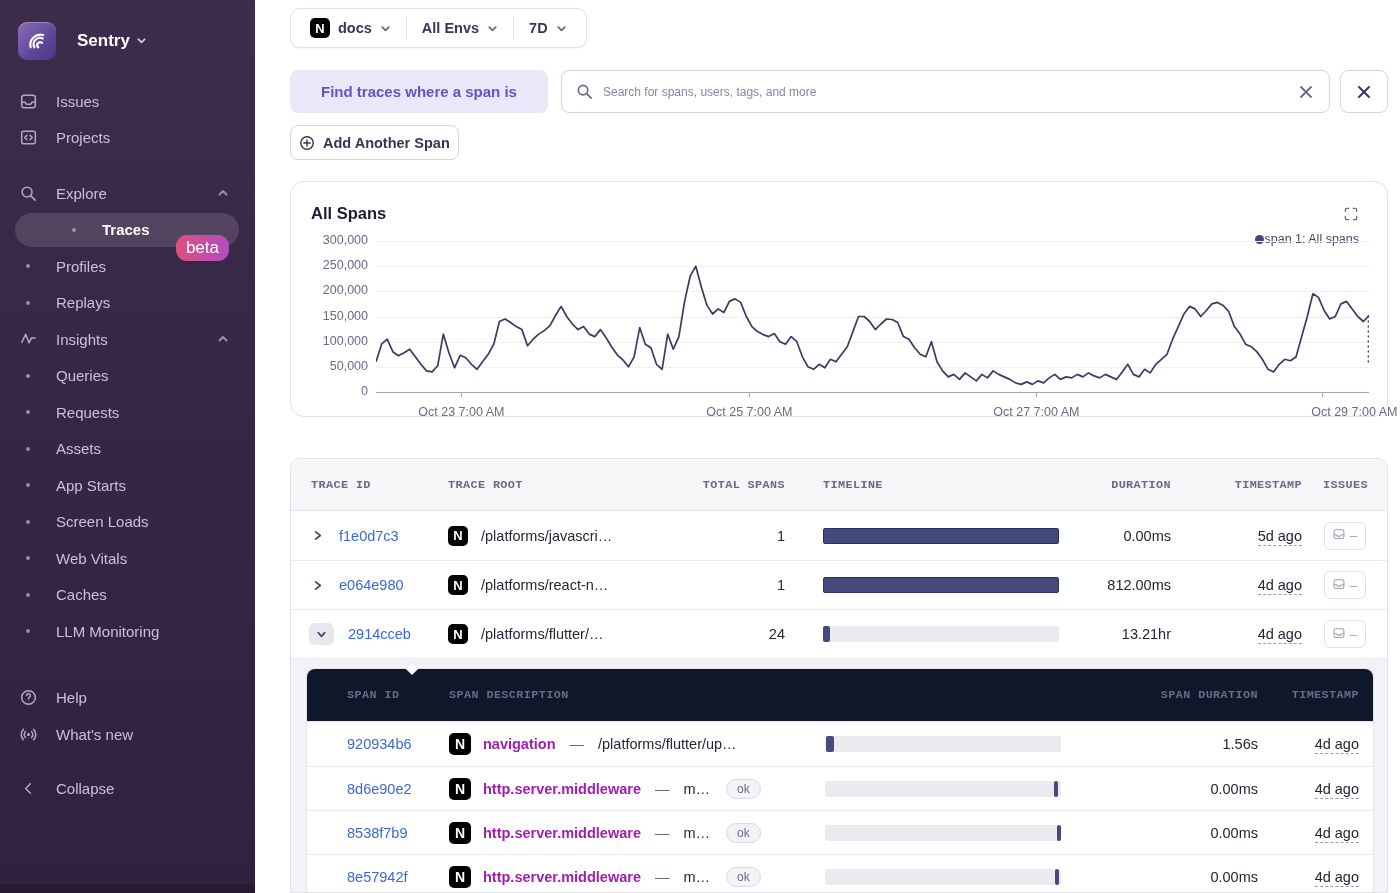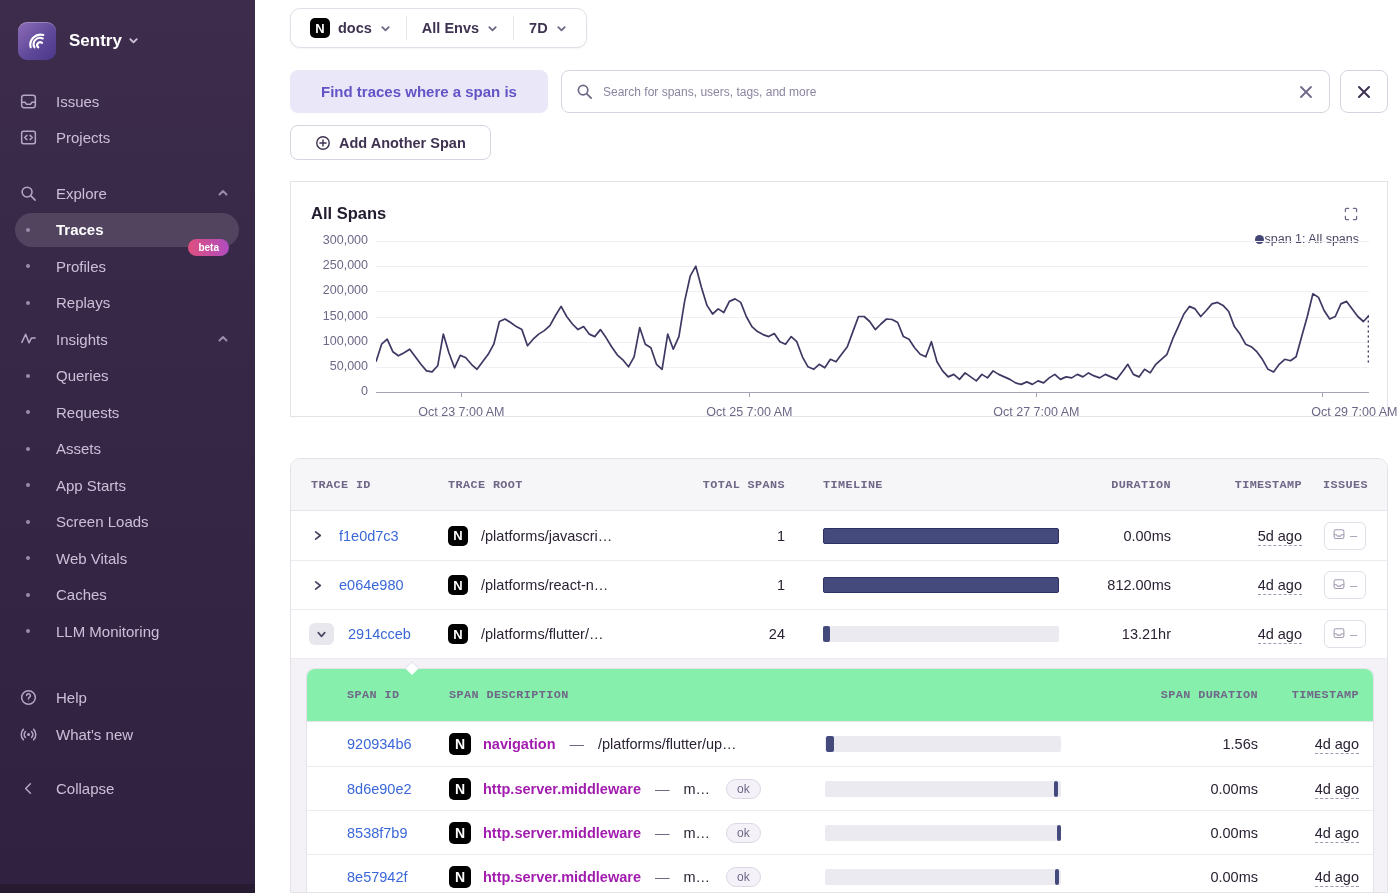--- a/index.html
+++ b/index.html
@@ -2,45 +2,45 @@
 <html><head>
 <meta charset="utf-8">
 <style>
   * { margin:0; padding:0; box-sizing:border-box; }
   html,body { width:1400px; height:893px; overflow:hidden; background:#fff;
     font-family:"Liberation Sans", sans-serif; color:#2b2233; }
 
   
   .sidebar { position:absolute; left:0; top:0; width:255px; height:893px;
     background:linear-gradient(180deg,#3d2c4c 0%, #352645 55%, #312140 100%); }
-  .logo-row { position:absolute; left:18px; top:22px; display:flex; align-items:center; gap:13px; }
+  .logo-row { position:absolute; left:18px; top:22px; display:flex; align-items:center; gap:21px; }
   .logo-box { width:38px; height:38px; border-radius:9px;
     background:linear-gradient(135deg,#8d6cb8 0%, #5d4798 60%, #4a3687 100%);
     display:flex; align-items:center; justify-content:center;
     box-shadow:inset 0 1px 0 rgba(255,255,255,.25); }
   .logo-box svg { width:24px; height:24px; stroke:#fff; fill:none; stroke-width:1.7; stroke-linecap:round; }
   .brand { color:#fff; font-size:17px; font-weight:700; display:flex; align-items:center; gap:6px; }
   .brand svg { width:11px; height:11px; stroke:#cfc4da; fill:none; stroke-width:2; stroke-linecap:round; stroke-linejoin:round; }
 
   .nav { position:absolute; left:0; top:83px; width:255px; display:flex; flex-direction:column; }
   .nav-item { height:36.5px; display:flex; align-items:center; color:#cbc0d8;
     font-size:15px; cursor:pointer; }
   .nav-item .ic { width:56px; display:flex; justify-content:center; }
   .nav-item .ic svg { width:19px; height:19px; stroke:#b4a7c4; fill:none; stroke-width:1.6; stroke-linecap:round; stroke-linejoin:round; }
   .nav-item .bullet { width:56px; display:flex; justify-content:center; }
   .nav-item .bullet::after { content:""; width:4px; height:4px; border-radius:50%; background:#9a8cab; }
   .nav-item .lbl { flex:1; }
   .nav-item .chev { margin-right:26px; }
   .nav-item .chev svg { width:12px; height:12px; stroke:#9a8cab; fill:none; stroke-width:2; stroke-linecap:round; stroke-linejoin:round; }
-  .nav-item.selected { position:relative; }
+  .nav-item.selected { position:relative;padding-left:46px; }
   .nav-item.selected::before { content:""; position:absolute; left:15px; right:16px; top:1px; bottom:1px;
     background:rgba(255,255,255,.13); border-radius:20px; }
   .nav-item.selected > * { position:relative; }
   .nav-item.selected .lbl { color:#fff; font-weight:700; }
-  .beta { margin-right:26px; font-size:10px; font-weight:700; color:#fff;
+  .beta { margin-right:26px; font-size:17px; font-weight:400; color:#fff;
     background:linear-gradient(90deg,#df4f7e,#b04cc0); padding:3px 10px; border-radius:11px;margin-top:36px; }
   .nav-spacer.sm { height:19px; } .nav-spacer.md { height:30px; } .nav-spacer.xs { height:18px; }
   .sidebar-footer { position:absolute; left:0; bottom:0; width:255px; height:9px; background:#271b31; }
 
   
   .selector { position:absolute; left:290px; top:8px; height:40px; display:flex; align-items:center;
     border:1px solid #e2dee8; border-radius:10px; background:#fff; padding:0 4px;
     box-shadow:0 1px 2px rgba(43,34,51,.05); }
   .seg { display:flex; align-items:center; gap:8px; padding:0 15px; height:24px;
     font-size:14.5px; font-weight:700; color:#3f3351; cursor:pointer; }
@@ -59,27 +59,27 @@
   .searchbox input { flex:1; border:none; outline:none; font-size:12px; color:#2b2233;
     font-family:"Liberation Sans", sans-serif; }
   .searchbox input::placeholder { color:#8b84a0; }
   .icon-x { width:18px; height:18px; stroke:#6f6787; fill:none; stroke-width:1.8; stroke-linecap:round; cursor:pointer; }
   .close-btn { position:absolute; left:1340px; top:70px; width:48px; height:43px;
     border:1px solid #d8d3df; border-radius:8px; background:#fff;
     display:flex; align-items:center; justify-content:center; cursor:pointer; }
   .close-btn svg { width:18px; height:18px; stroke:#3f3351; stroke-width:2; fill:none; stroke-linecap:round; }
 
   .add-btn { position:absolute; left:290px; top:125px; height:35px; border:1px solid #d8d3df;
-    border-radius:8px; background:#fff; display:flex; align-items:center; gap:8px; padding:0 24px;
+    border-radius:8px; background:#fff; display:flex; align-items:center; gap:8px; padding:0 8px;
     font-size:14.5px; font-weight:700; color:#3f3351; cursor:pointer;text-align:center; }
   .add-btn svg { width:16px; height:16px; stroke:#3f3351; fill:none; stroke-width:1.6; stroke-linecap:round; }
 
   
   .chart-panel { position:absolute; left:290px; top:181px; width:1098px; height:236px;
-    border:1px solid #e4e1e8; border-radius:0; background:#fff; }
+    border:1px solid #e4e1e8; border-radius:14px; background:#fff; }
   .chart-title { position:absolute; left:20px; top:22px; font-size:16.5px; font-weight:700; color:#221a2e; }
   .fs-btn { position:absolute; right:28px; top:24px; width:16px; height:16px; cursor:pointer; }
   .fs-btn svg { width:16px; height:16px; stroke:#6f6787; fill:none; stroke-width:1.6; stroke-linecap:round; }
   .legend { position:absolute; right:28px; top:50px; display:flex; align-items:center; 
     font-size:12.5px; color:#4a4462;text-align:center; }
   .legend .dot { width:9px; height:9px; border-radius:50%; }
   .ylab { position:absolute; width:77px; text-align:right; font-size:12.5px; color:#6f6787; }
   .gridline { position:absolute; left:85px; width:993px; height:1px; background:#f1eff4; }
   .gridline.axis { background:#a9a2b6; }
   .xtick { position:absolute; width:1px; height:5px; background:#a9a2b6; }
@@ -116,21 +116,21 @@
   .issues-btn { width:42px; height:28px; border:1px solid #e2dee8; border-radius:6px; background:#fff;
     display:flex; align-items:center; justify-content:center; gap:4px; cursor:pointer; color:#a49cb3; font-size:13px; }
   .issues-btn svg { width:14px; height:14px; stroke:#a49cb3; fill:none; stroke-width:1.5; stroke-linecap:round; stroke-linejoin:round; }
 
   .expanded { background:#f4f2f7; border-top:1px solid #eceaf0; height:236px; }
   .sub-card { position:relative; margin:9px 15px 0 15px; width:1068px; background:#fff;
     border:1px solid #e5e2ea; border-radius:8px; }
   .notch { position:absolute; top:-6px; left:100px; width:10px; height:10px; background:#fff;
     border-left:1px solid #e5e2ea; border-top:1px solid #e5e2ea; transform:rotate(45deg); }
   .s-head { display:grid; grid-template-columns:142px 376px 236px 197px 117px; height:53px;
-    align-items:center; background:#86efac; border-bottom:1px solid #e7e4ec; border-radius:8px 8px 0 0; }
+    align-items:center; background:#0f172a; border-bottom:1px solid #e7e4ec; border-radius:8px 8px 0 0; }
   .s-head .c1 { padding-left:40px; }
   .s-head .c5 { padding-right:16px; }
   .s-row { display:grid; grid-template-columns:142px 376px 236px 197px 117px; height:44px;
     align-items:center; font-size:14.5px; }
   .s-row + .s-row { border-top:1px solid #eceaf0; }
   .s-c1 { padding-left:40px; }
   .s-c2 { display:flex; align-items:center; gap:12px; overflow:hidden; white-space:nowrap; }
   .s-c2 .n-avatar { width:22px; height:22px; font-size:14px; flex:none; }
   .op { font-weight:700; color:#a21caf; }
   .sep { color:#6f6787; padding:0 2px; }

